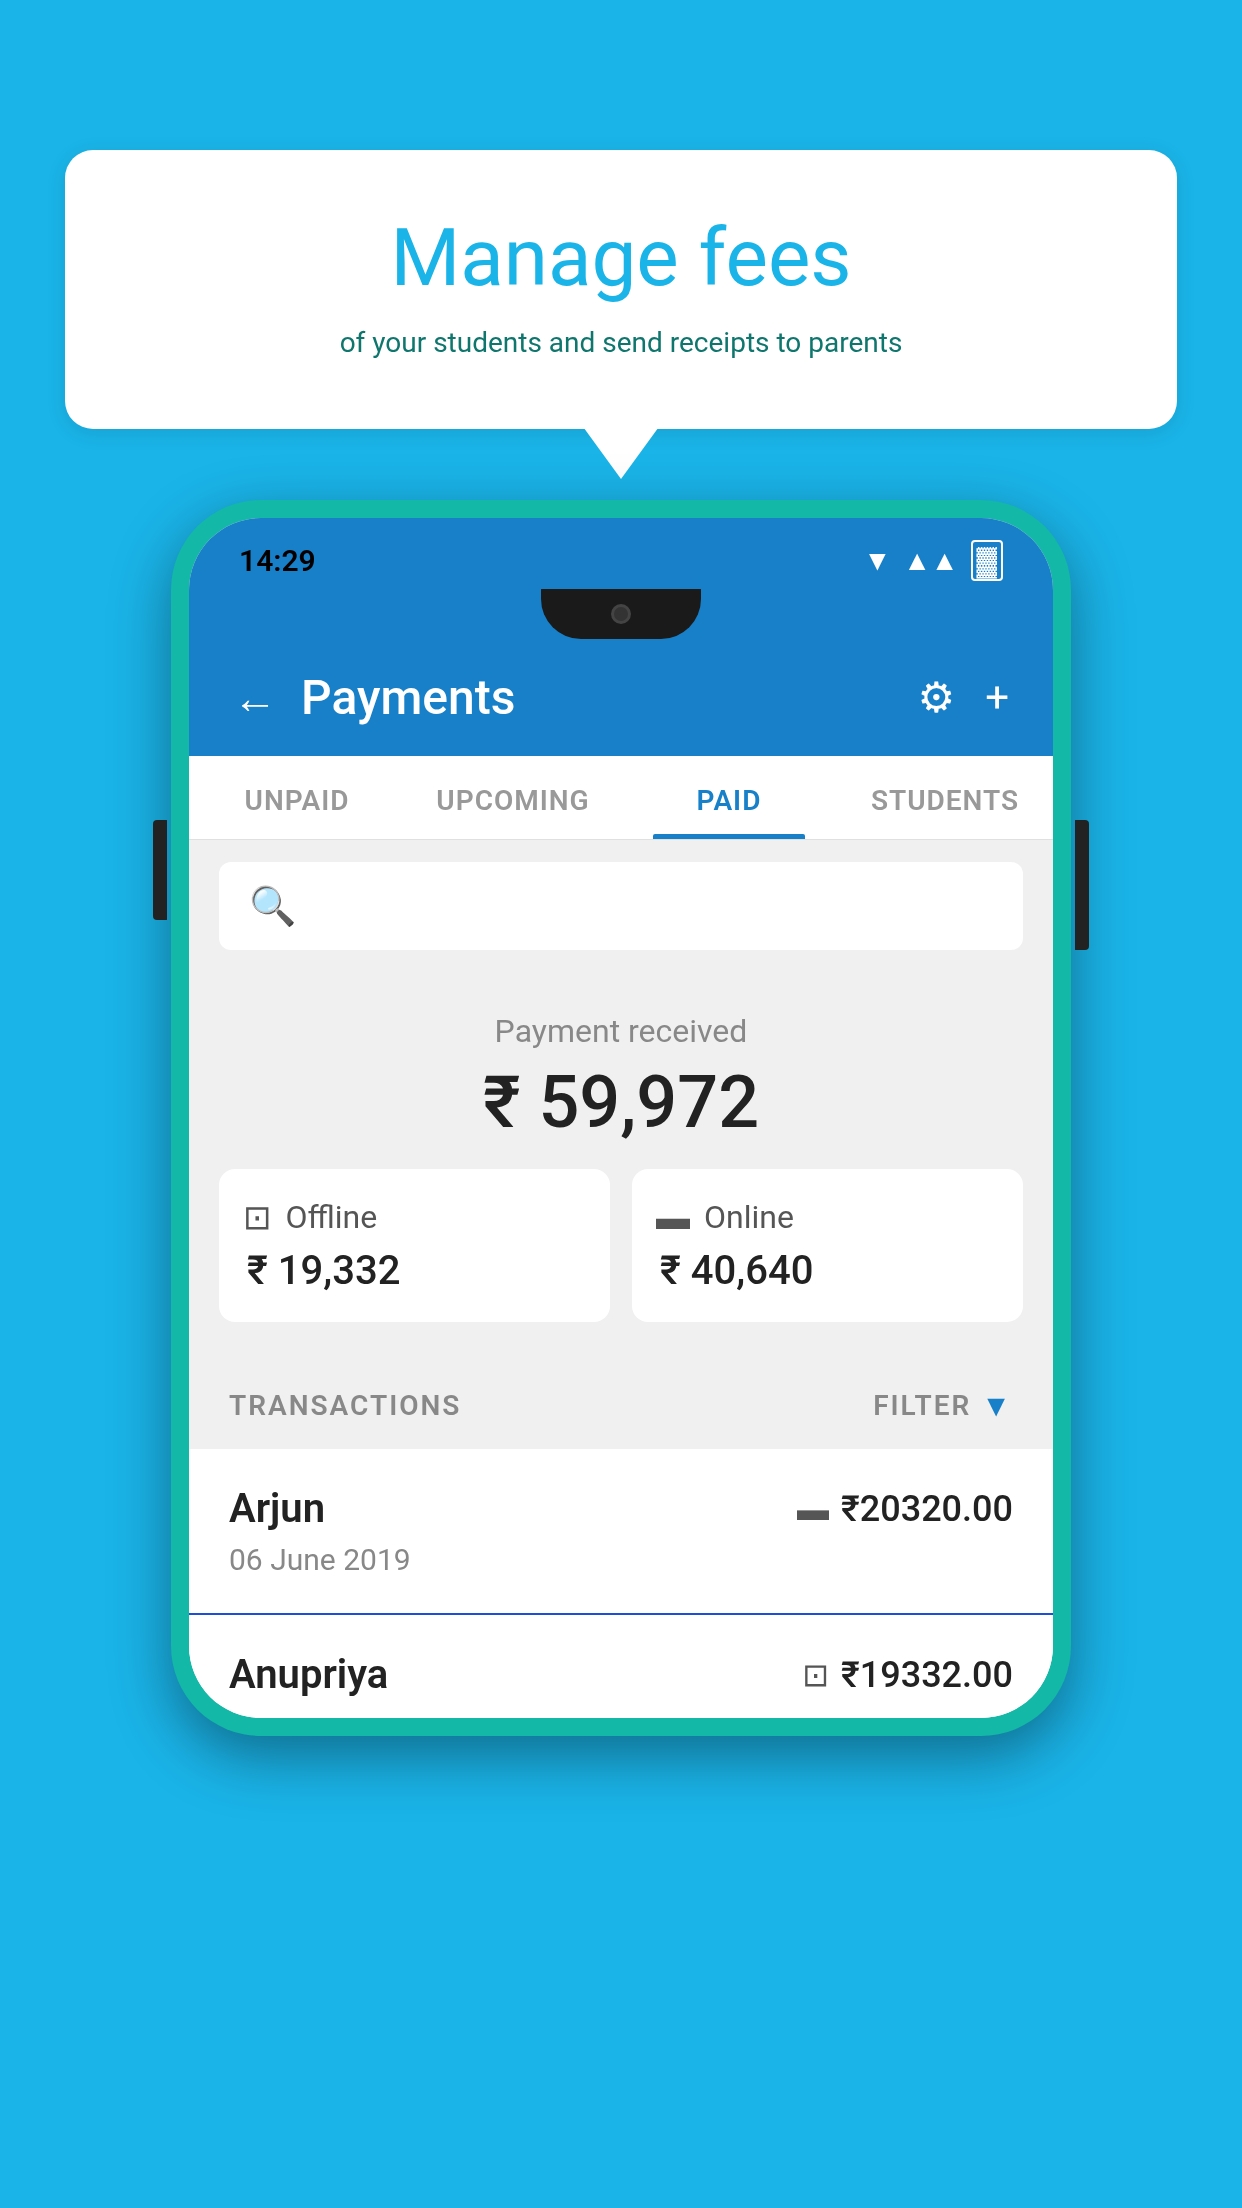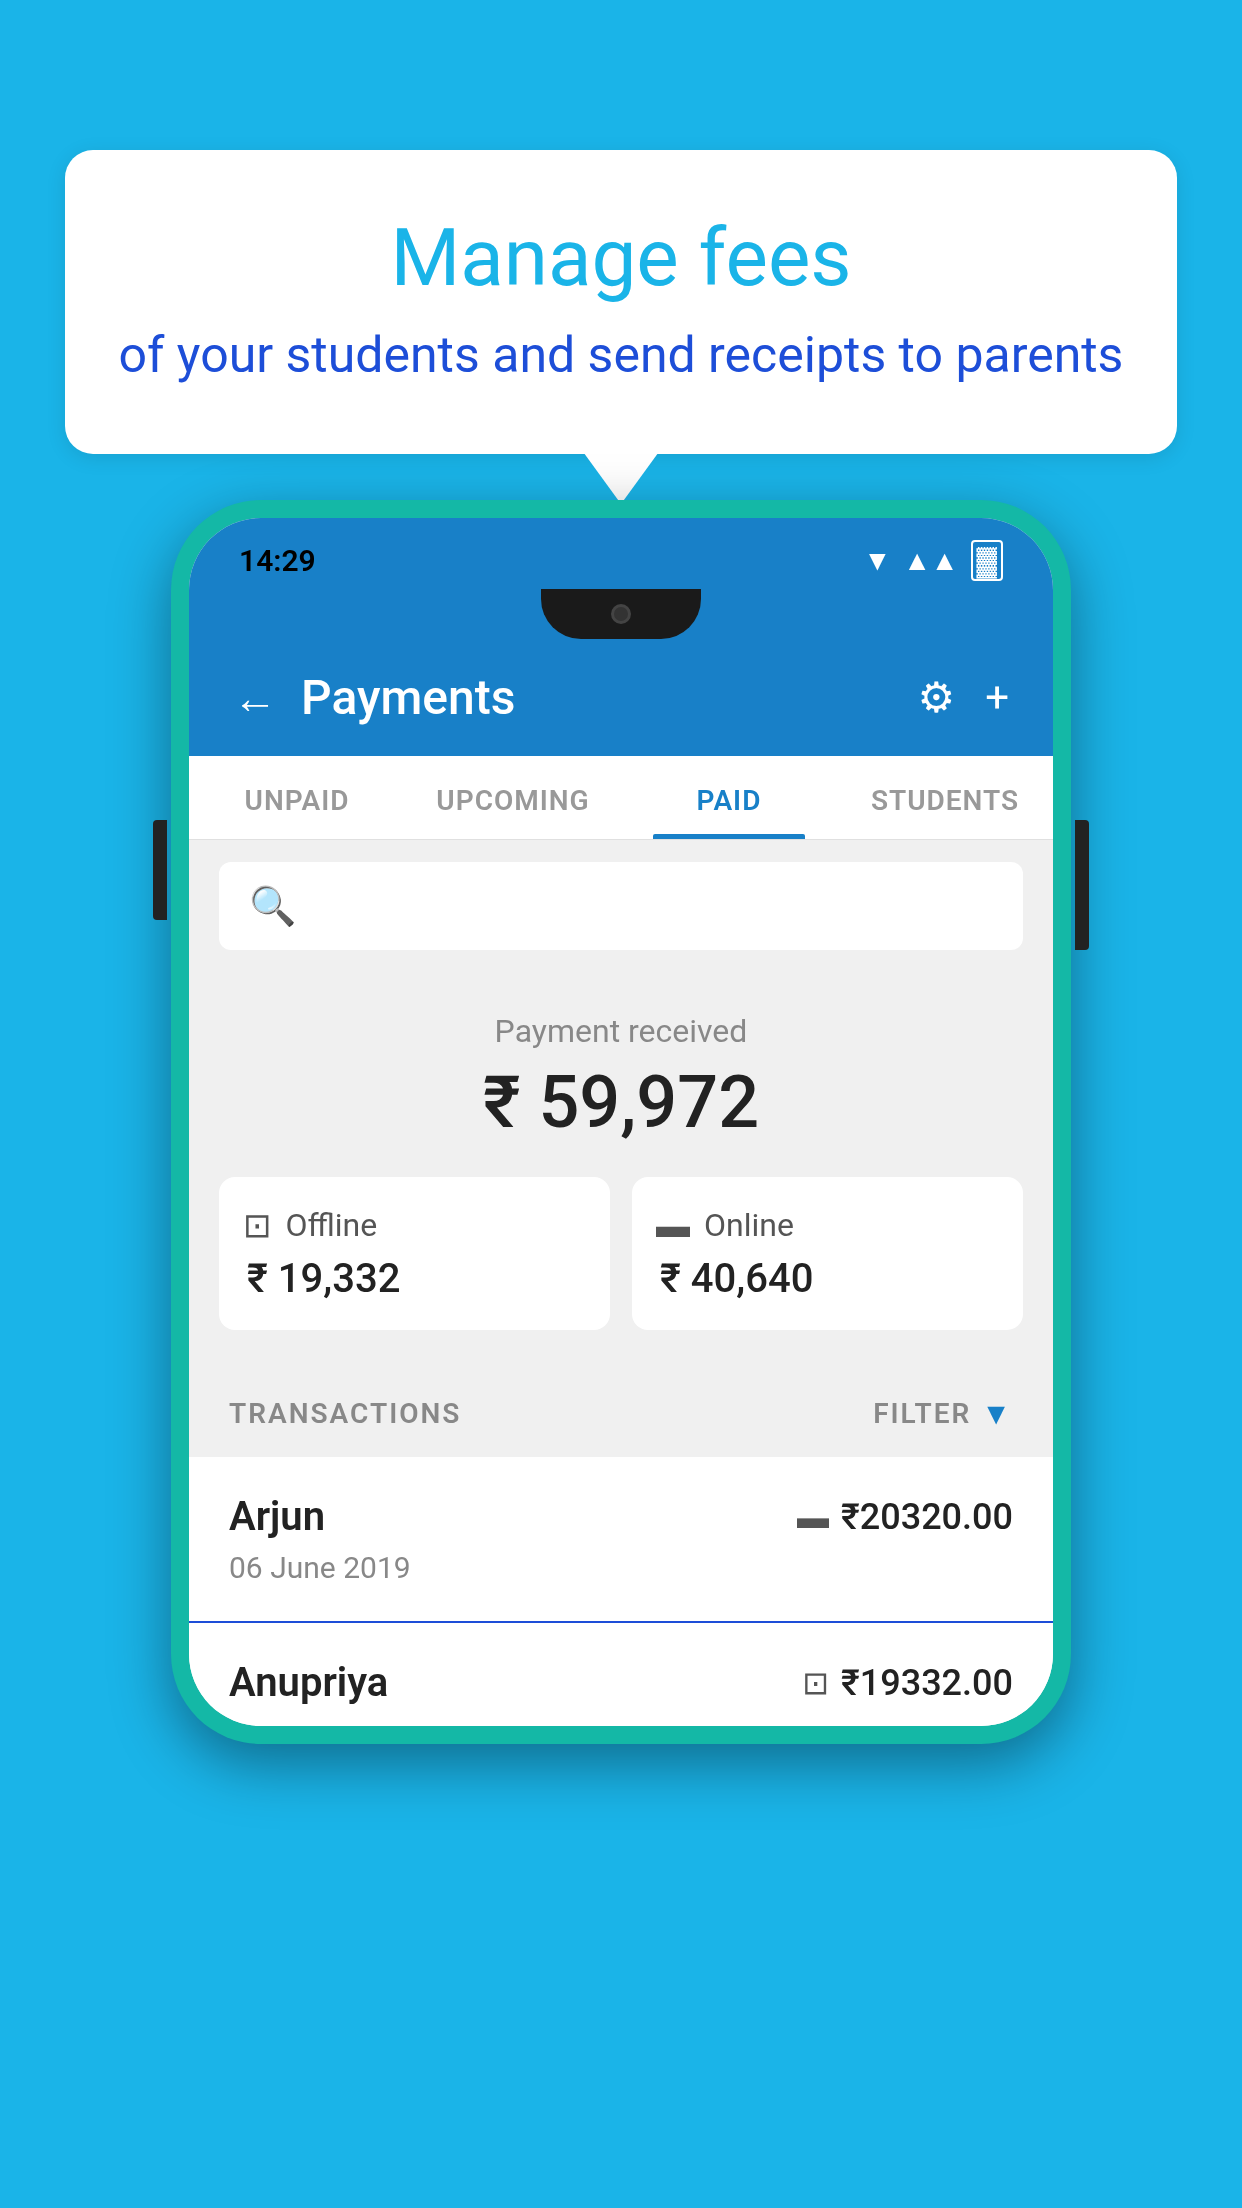--- a/index.html
+++ b/index.html
@@ -42,22 +42,22 @@
 
     .bubble-title {
       font-size: 80px;
       color: #1ab4e8;
       font-weight: 400;
       line-height: 1.2;
       margin-bottom: 20px;
     }
 
     .bubble-subtitle {
-      font-size: 50px;
-      color: #1d4ed8;
+      font-size: 28px;
+      color: #0f766e;
       font-weight: 400;
     }
 
     
     .phone-container {
       position: absolute;
       top: 500px;
       left: 50%;
       transform: translateX(-50%);
       width: 900px;
@@ -239,21 +239,21 @@
     .payment-received-label {
       color: #888;
       font-size: 32px;
       margin-bottom: 10px;
     }
 
     .payment-amount {
       color: #222;
       font-size: 72px;
       font-weight: 500;
-      margin-bottom: 32px;
+      margin-bottom: 24px;
     }
 
     .payment-cards {
       display: flex;
       gap: 22px;
       margin-bottom: 10px;
     }
 
     .payment-card {
       flex: 1;

